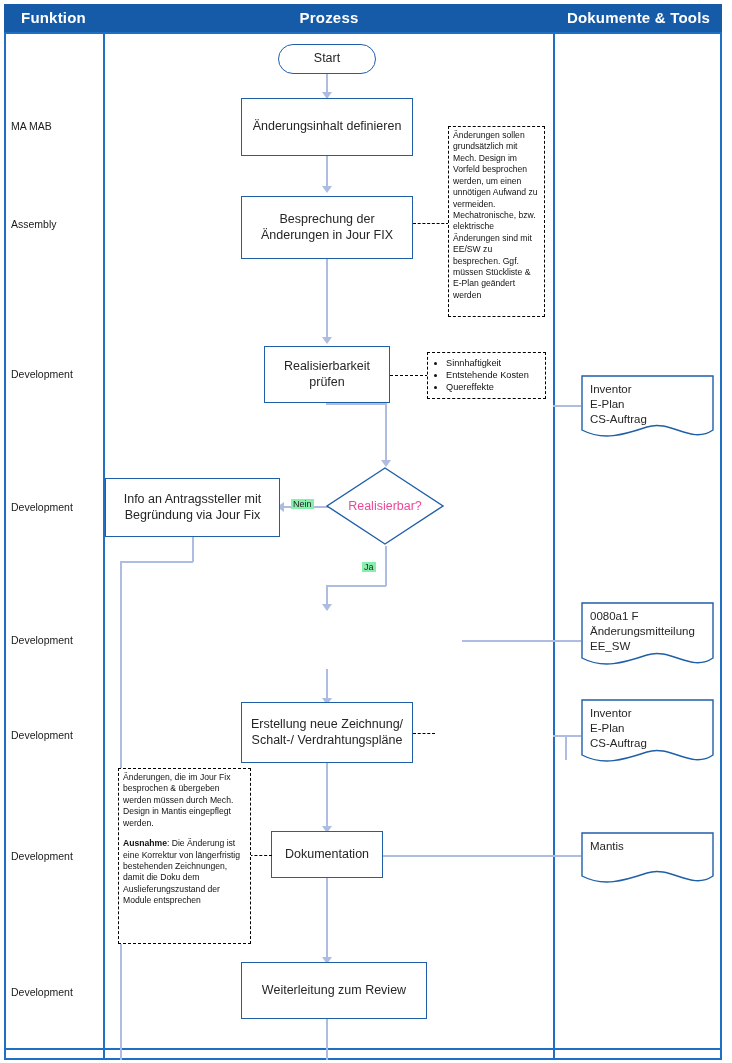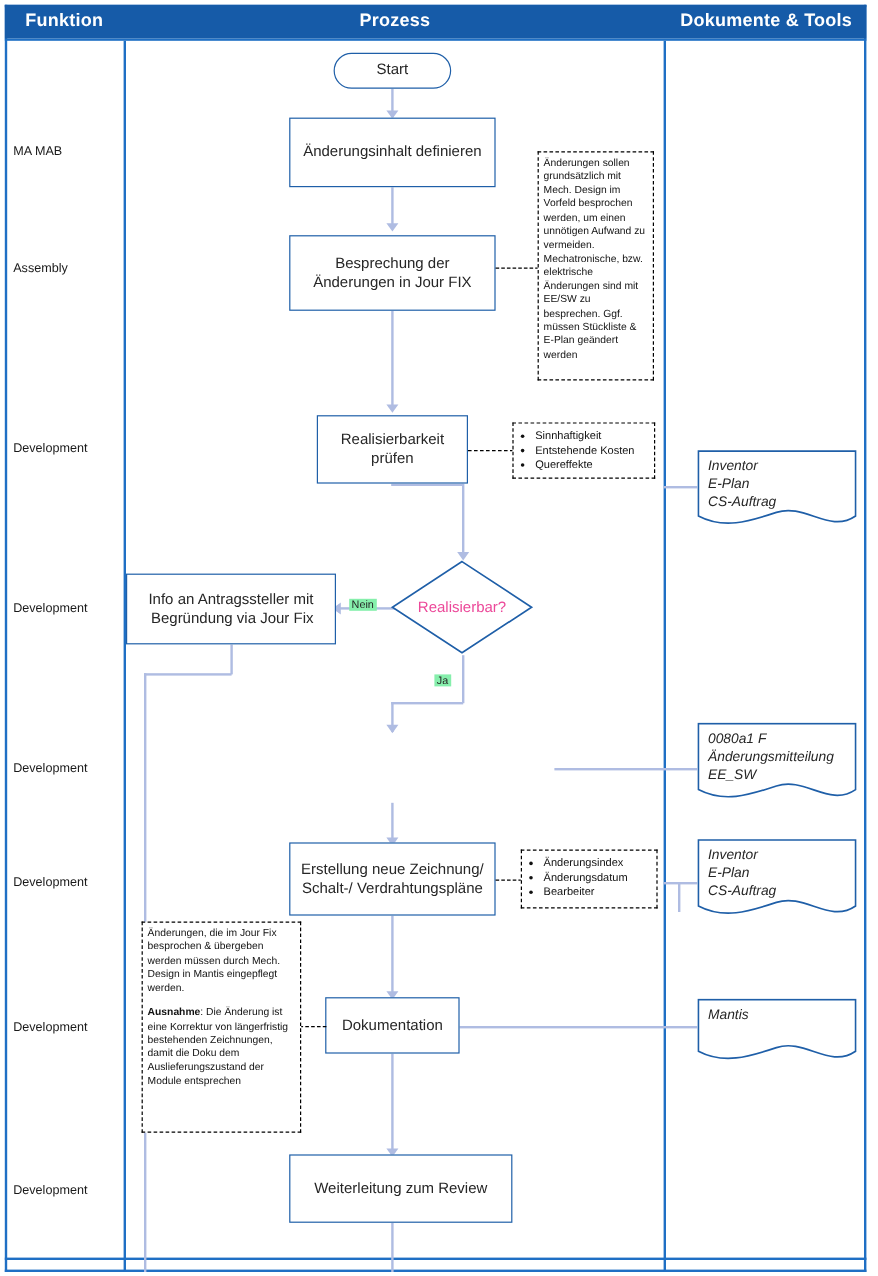--- a/index.html
+++ b/index.html
@@ -24,21 +24,21 @@
   .shape.start{border-radius:999px;font-size:12.5px;}
   .shape.proc{border-radius:0;}
 
   .diamond-wrap{position:absolute;}
   .diamond-wrap svg{display:block;}
   .diamond-label{position:absolute;left:0;top:0;width:100%;height:100%;
                  display:flex;align-items:center;justify-content:center;
                  font-size:12.5px;color:#ec4899;}
 
   
-  .docshape{position:absolute;font-style:italic;}
+  .docshape{position:absolute;}
   .docshape svg{display:block;position:absolute;left:0;top:0;}
   .doctext{position:absolute;left:9px;top:7px;font-size:11.5px;line-height:1.32;color:#262626;
            white-space:pre-line;}
 
   
   .note{position:absolute;box-sizing:border-box;border:1.3px dashed #000000;background:#ffffff;
         font-size:8.6px;line-height:1.33;color:#111;padding:3px 4px 2px 4px;}
   .note.small{font-size:9.2px;}
   .note ul{margin:0;padding-left:14px;}
   .note li{margin:0;}
@@ -142,21 +142,21 @@
   <div class="diamond-wrap" style="left:325px;top:466px;width:120px;height:80px;">
     <svg width="120" height="80" viewBox="0 0 120 80" aria-hidden="true">
       <polygon points="60,2 118,40 60,78 2,40" fill="#ffffff" stroke="#1F5FA8" stroke-width="1.4"></polygon>
     </svg>
     <div class="diamond-label">Realisierbar?</div>
   </div>
 
   <div class="edge-label" style="left:291px;top:499px;">Nein</div>
   <div class="edge-label" style="left:362px;top:562px;">Ja</div>
 
-  <div class="shape proc" style="left:105px;top:478px;width:175px;height:59px;white-space:pre-line;text-align:right;">Info an Antragssteller mit
+  <div class="shape proc" style="left:105px;top:478px;width:175px;height:59px;white-space:pre-line;">Info an Antragssteller mit
 Begründung via Jour Fix</div>
 
 
   <div class="shape proc" style="left:241px;top:702px;width:172px;height:61px;white-space:pre-line;">Erstellung neue Zeichnung/
 Schalt-/ Verdrahtungspläne</div>
 
   <div class="shape proc" style="left:271px;top:831px;width:112px;height:47px;white-space:pre-line;">Dokumentation</div>
 
   <div class="shape proc" style="left:241px;top:962px;width:186px;height:57px;white-space:pre-line;">Weiterleitung zum Review</div>
 
@@ -166,27 +166,20 @@
   <div class="dashline" style="left:390px;top:375px;width:38px;"></div>
   <div class="note small" style="left:427px;top:352px;width:119px;height:47px;padding-top:4px;">
     <ul>
       <li>Sinnhaftigkeit</li>
       <li>Entstehende Kosten</li>
       <li>Quereffekte</li>
     </ul>
   </div>
 
   <div class="dashline" style="left:413px;top:733px;width:22px;"></div>
-  <div class="note small" style="left:434px;top:708px;width:114px;height:49px;padding-top:4px;">
-    <ul>
-      <li>Änderungsindex</li>
-      <li>Änderungsdatum</li>
-      <li>Bearbeiter</li>
-    </ul>
-  </div>
 
   <div class="dashline" style="left:235px;top:855px;width:37px;"></div>
   <div class="note" style="left:102px;top:768px;width:133px;height:176px;margin-left:16px;">
     <div>Änderungen, die im Jour Fix besprochen &amp; übergeben werden müssen durch Mech. Design in Mantis eingepflegt werden.</div>
     <div style="height:9px;"></div>
     <div><b>Ausnahme</b><span>: Die Änderung ist eine Korrektur von längerfristig bestehenden Zeichnungen, damit die Doku dem Auslieferungszustand der Module entsprechen</span></div>
   </div>
 
   <div class="docshape" style="left:581px;top:375px;width:133px;height:65px;">
     <svg width="133" height="65" viewBox="0 0 133 65" aria-hidden="true">

